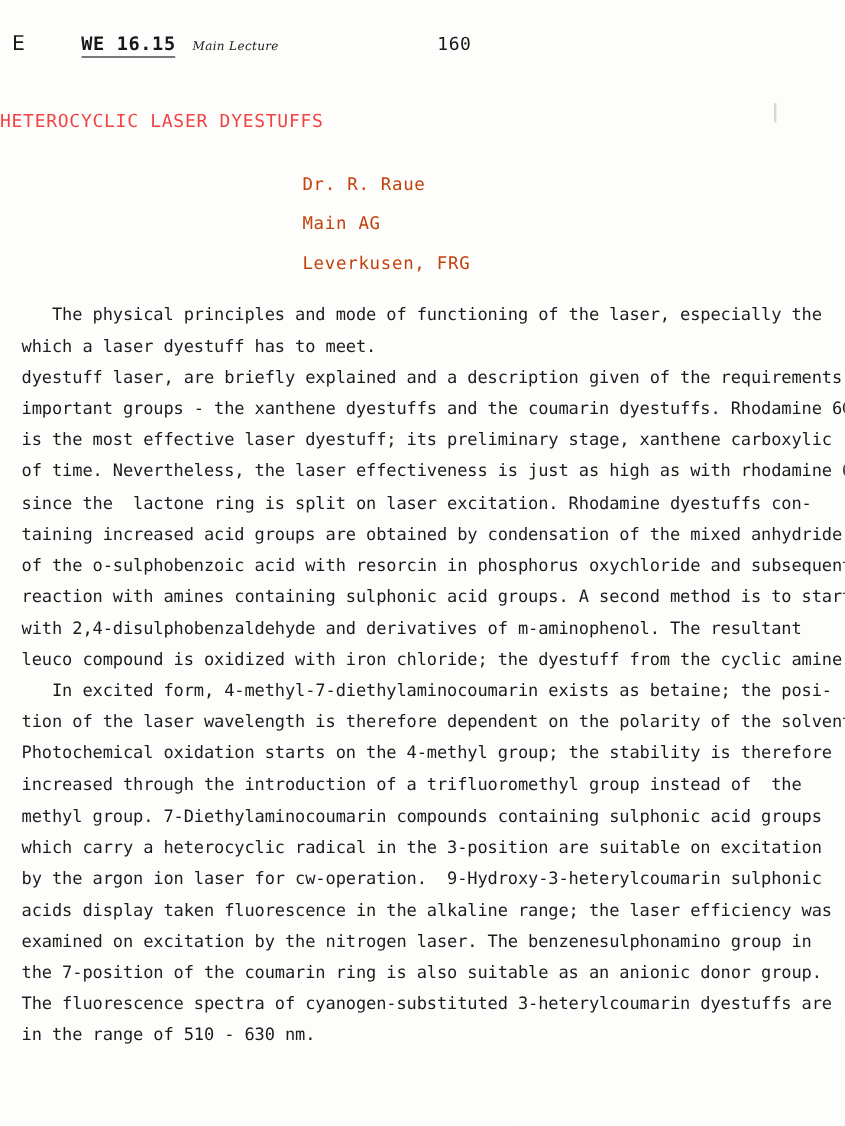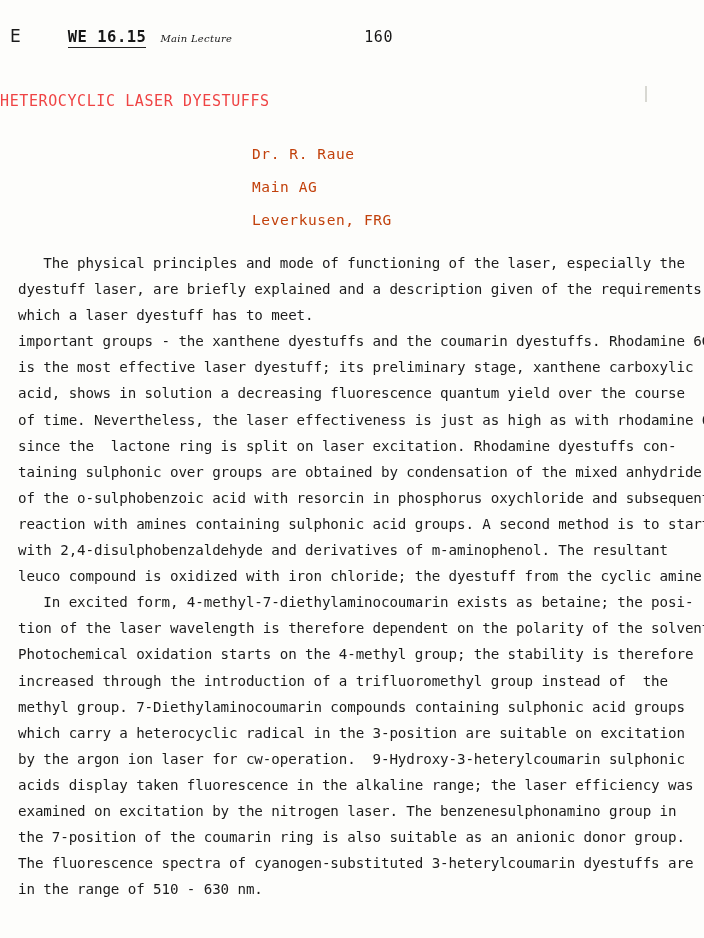--- a/index.html
+++ b/index.html
@@ -132,30 +132,29 @@
 
   <div class="title">HETEROCYCLIC LASER DYESTUFFS</div>
 
   <div class="byline l1">Dr. R. Raue</div>
   <div class="byline l2">Main AG</div>
   <div class="byline l3">Leverkusen, FRG</div>
 
   <div class="body">
     <div class="para">
       <div class="line">   The physical principles and mode of functioning of the laser, especially the</div>
+      <div class="line">which a laser dyestuff has to meet.</div>
       <div class="line">dyestuff laser, are briefly explained and a description given of the requirements</div>
-      <div class="line">which a laser dyestuff has to meet.</div>
     </div>
     <div class="para">
       <div class="line">important groups - the xanthene dyestuffs and the coumarin dyestuffs. Rhodamine 6G</div>
       <div class="line">is the most effective laser dyestuff; its preliminary stage, xanthene carboxylic</div>
-      <div class="line">acid, shows in solution a decreasing fluorescence quantum yield over the course</div>
       <div class="line">of time. Nevertheless, the laser effectiveness is just as high as with rhodamine 6G,</div>
       <div class="line">since the  lactone ring is split on laser excitation. Rhodamine dyestuffs con-</div>
-      <div class="line">taining sulphonic over groups are obtained by condensation of the mixed anhydride</div>
+      <div class="line">taining increased acid groups are obtained by condensation of the mixed anhydride</div>
       <div class="line">of the o-sulphobenzoic acid with resorcin in phosphorus oxychloride and subsequent</div>
       <div class="line">reaction with amines containing sulphonic acid groups. A second method is to start</div>
       <div class="line">with 2,4-disulphobenzaldehyde and derivatives of m-aminophenol. The resultant</div>
       <div class="line">leuco compound is oxidized with iron chloride; the dyestuff from the cyclic amine</div>
     </div>
     <div class="para">
       <div class="line">   In excited form, 4-methyl-7-diethylaminocoumarin exists as betaine; the posi-</div>
       <div class="line">tion of the laser wavelength is therefore dependent on the polarity of the solvent.</div>
       <div class="line">Photochemical oxidation starts on the 4-methyl group; the stability is therefore</div>
       <div class="line">increased through the introduction of a trifluoromethyl group instead of  the</div>

